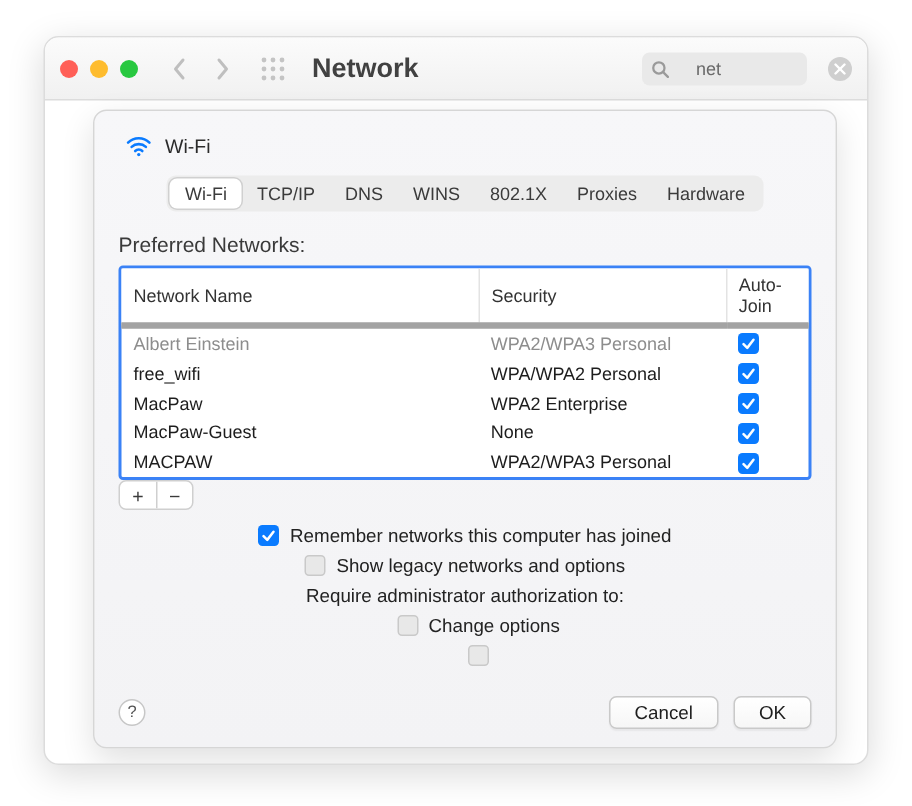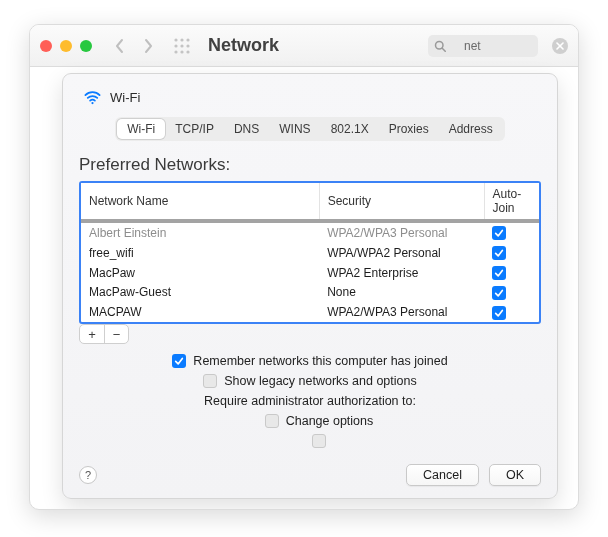--- a/index.html
+++ b/index.html
@@ -30,21 +30,21 @@
 
   .panel-header { display:flex; align-items:center; gap:8px; margin-bottom:6px; padding-left:4px; }
   .wifi-glyph { width:19px; height:19px; display:inline-flex; align-items:center; justify-content:center; }
   .panel-title { font-size:13px; color:#2b2b2b; }
 
   .tabbar { display:flex; justify-content:center; margin:4px 0 12px; }
   .tabgroup { display:flex; background:#ececec; border-radius:6px; padding:2px; }
   .tab { padding:3px 10px; font-size:12px; color:#3b3b3b; border-radius:5px; cursor:default; }
   .tab.active { background:#fff; box-shadow:0 0 0 1px #d0d0d0; }
 
-  .section-label { font-size:17px; color:#3a3a3a; margin: 2px 0 6px 0;}
+  .section-label { font-size:14px; color:#3a3a3a; margin: 2px 0 6px 0;}
   .networks-box { border:2px solid #3b82f6; border-radius:3px; background:#fff; }
   table.net { width:100%; border-collapse:collapse; font-size:12px; }
   table.net th { text-align:left; font-weight:400; color:#333; border-bottom:4px solid #a3a3a3; padding:4px 8px; background:#fff; }
   table.net td { padding:2.5px 8px; white-space:nowrap; color:#1d1d1d;}
   table.net tr.faded td { color:#8d8d8d; }
   .th-div { border-right:1px solid #e3e3e3; }
   .col-name { width:52%; }
   .col-sec  { width:36%; }
   .col-auto { width:12%; }
   td.auto, th.auto { text-align:left; }
@@ -138,21 +138,21 @@
       </div>
 
       <div class="tabbar">
         <div class="tabgroup" id="tabgroup">
             <div class="tab active">Wi-Fi</div>
             <div class="tab">TCP/IP</div>
             <div class="tab">DNS</div>
             <div class="tab">WINS</div>
             <div class="tab">802.1X</div>
             <div class="tab">Proxies</div>
-            <div class="tab">Address</div>
+            <div class="tab">Hardware</div>
           </div>
       </div>
 
       <div class="section-label">Preferred Networks:</div>
 
       <div class="networks-box">
         <table class="net">
           <thead>
             <tr>
               <th class="col-name th-div">Network Name</th>

